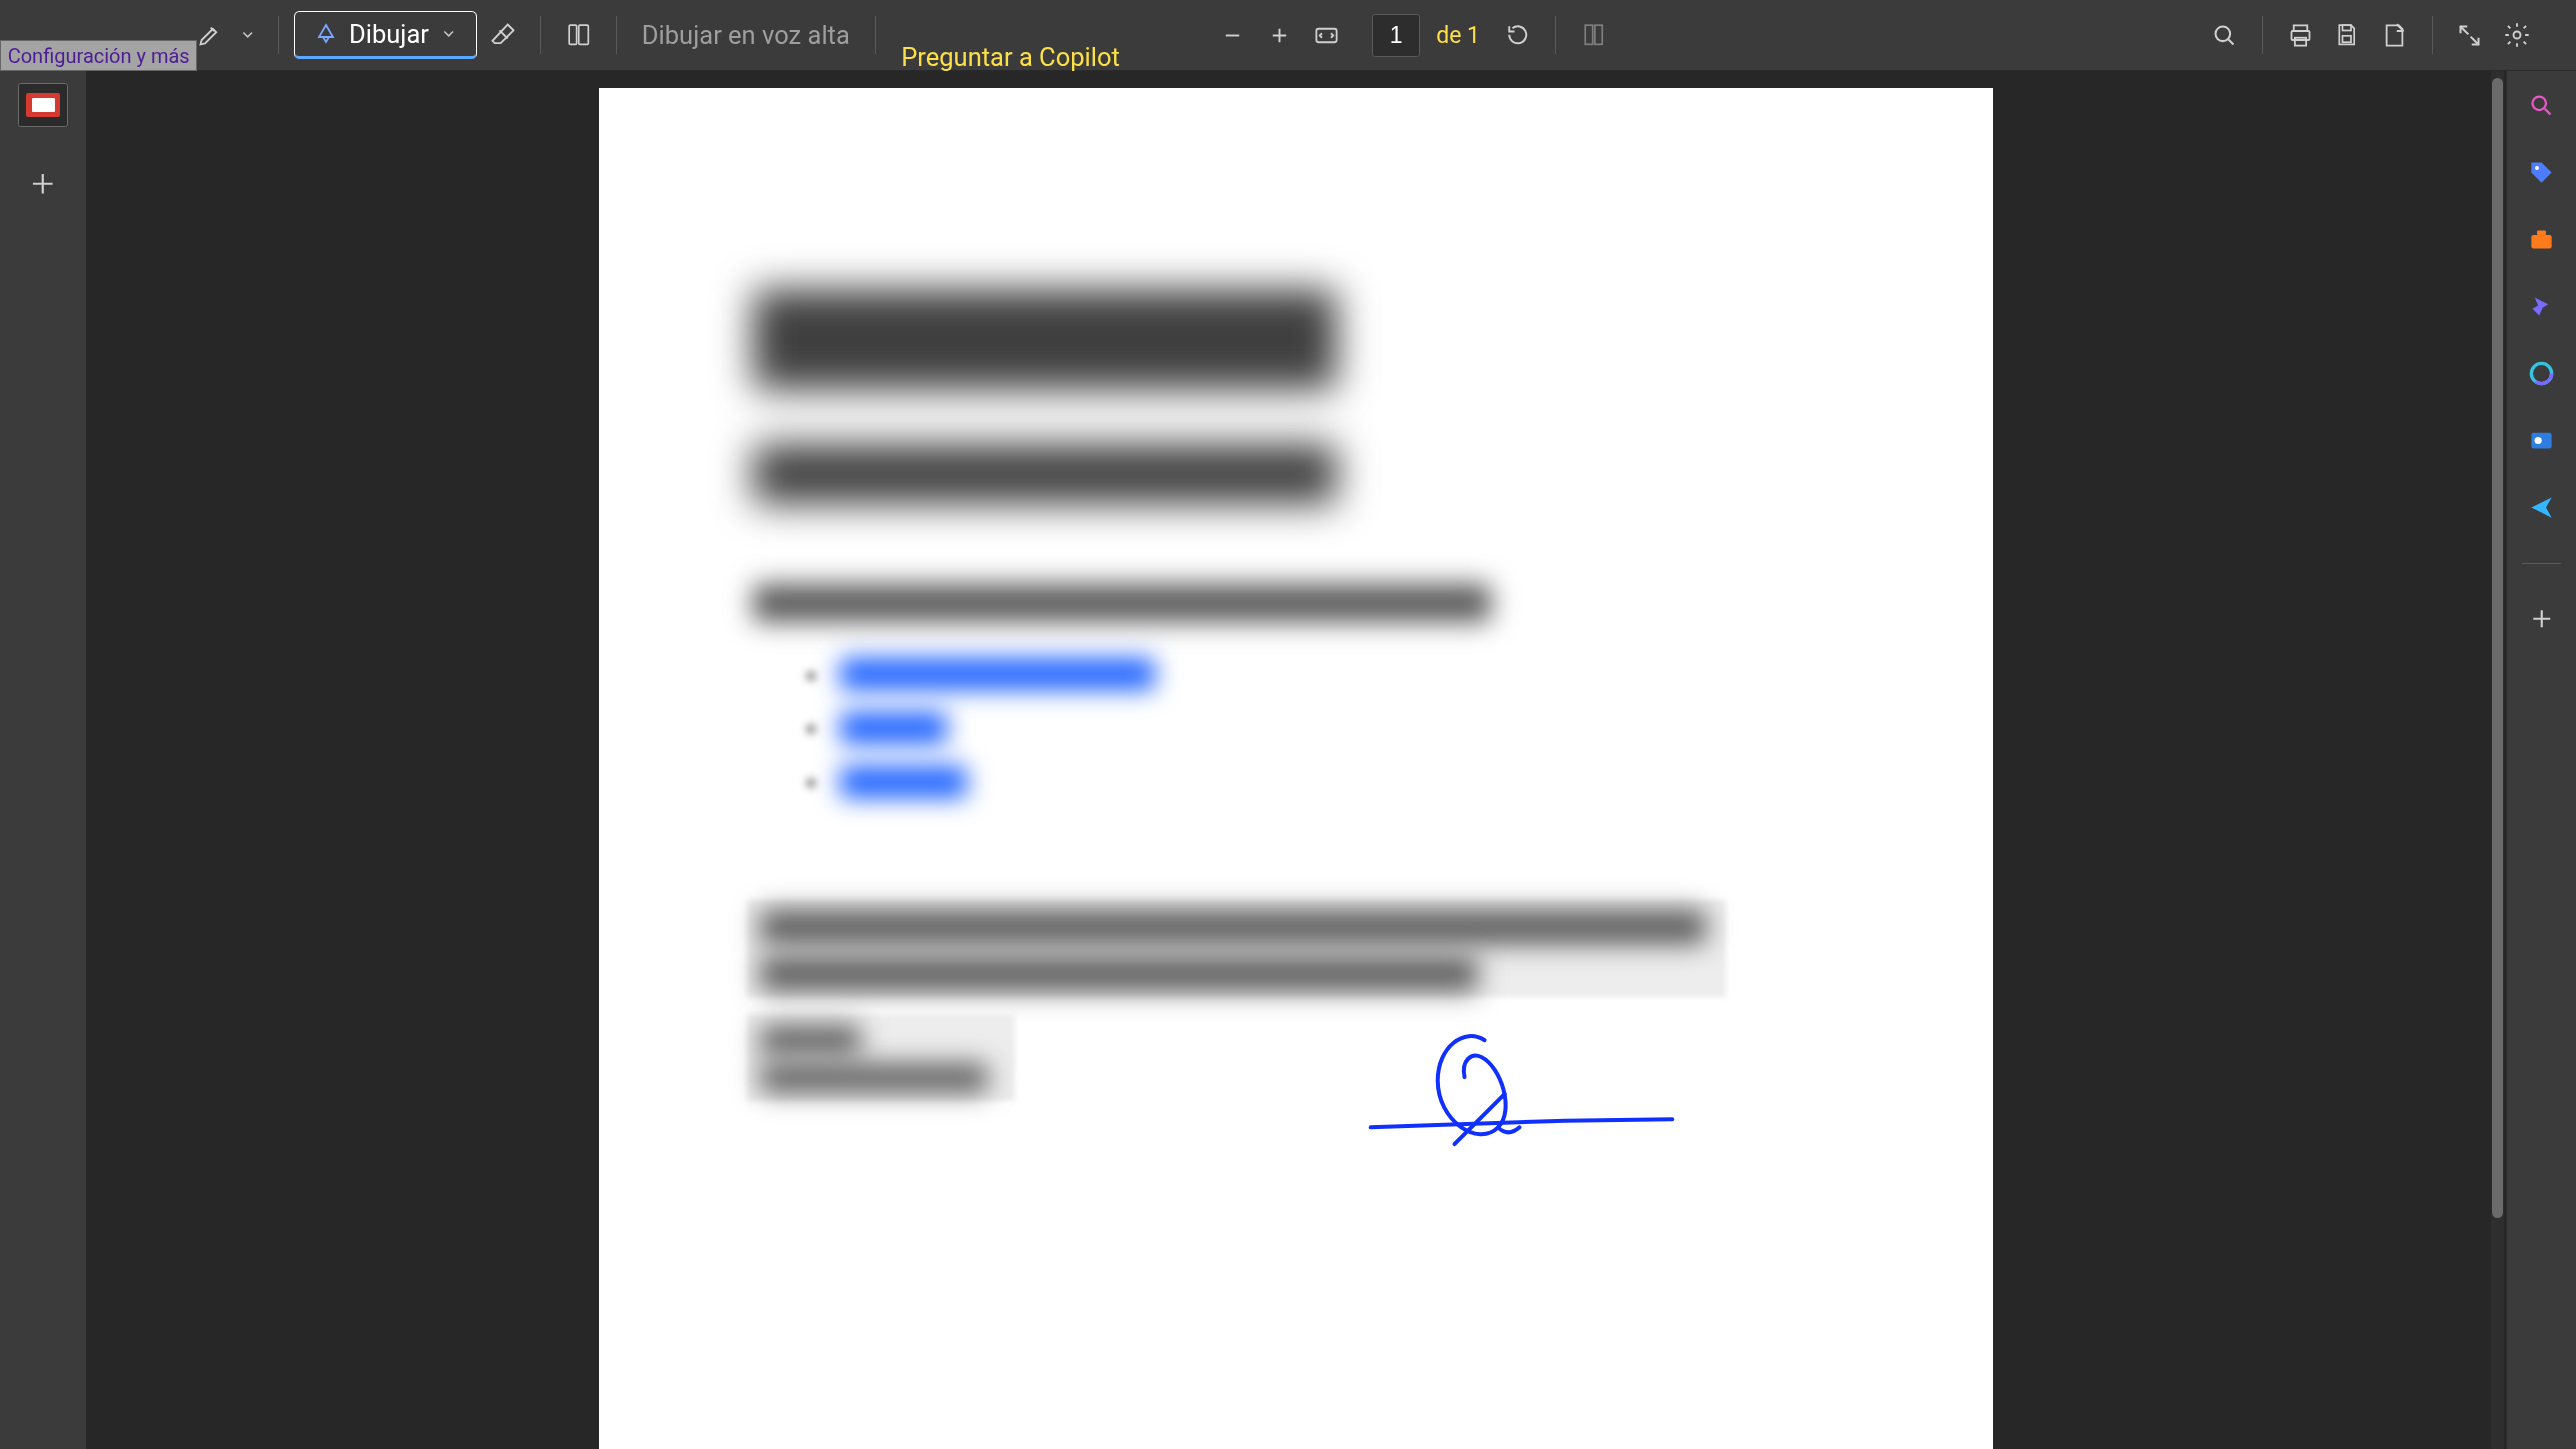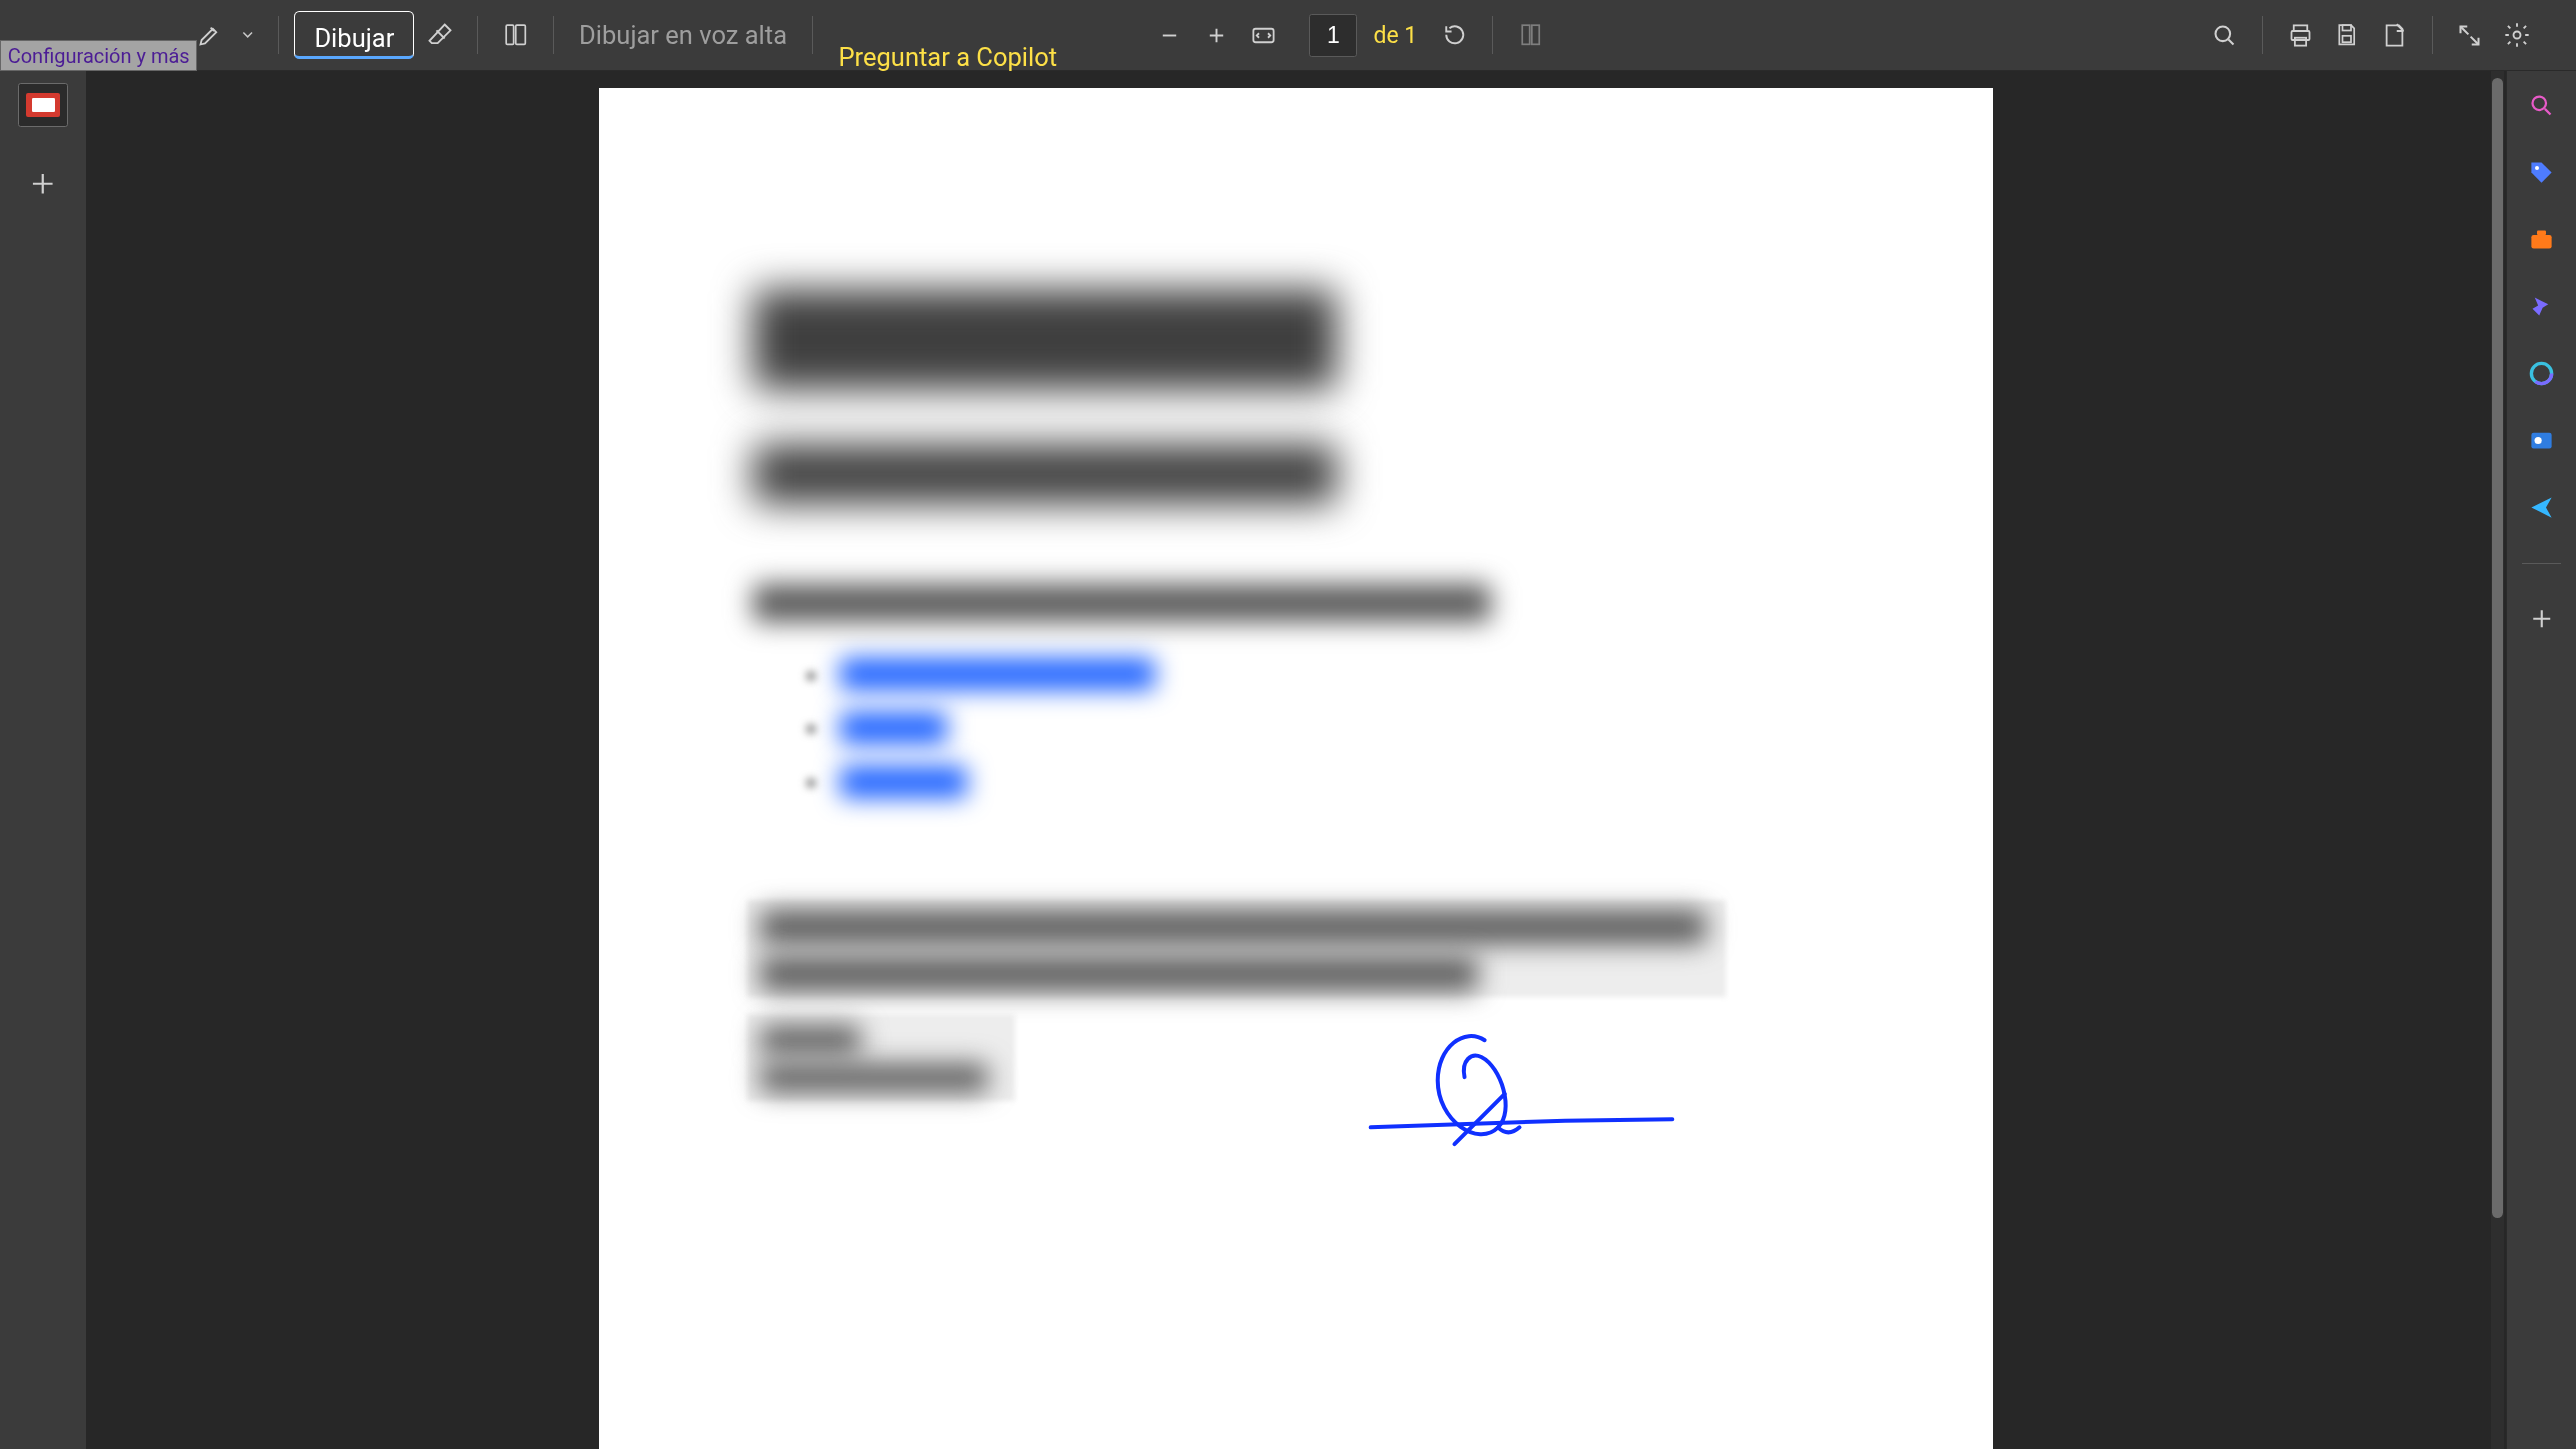--- a/index.html
+++ b/index.html
@@ -45,21 +45,20 @@
 .draw-btn {
   display: flex; align-items: center; gap: 10.7px;
   height: 48px;
   padding: 0 19px;
   border-radius: 5.4px;
   background: #3b3b3b;
   border: 1.3px solid #fff;
   border-bottom: 3.4px solid #5aa8ff;
   color: #fff;
   font-size: 25.5px;
-  flex-direction: column;
 }
 .highlight-chevron { width: 27px; display:flex; align-items:center; justify-content:center; color:#c8c8c8;}
 .text-btn {
   color: #9e9e9e;
   font-size: 25.5px;
   padding: 0 9.4px;
 }
 .text-btn.enabled { color: #fde047; margin-top: 44px; }
 .page-box {
   width: 48px; height: 43px;

